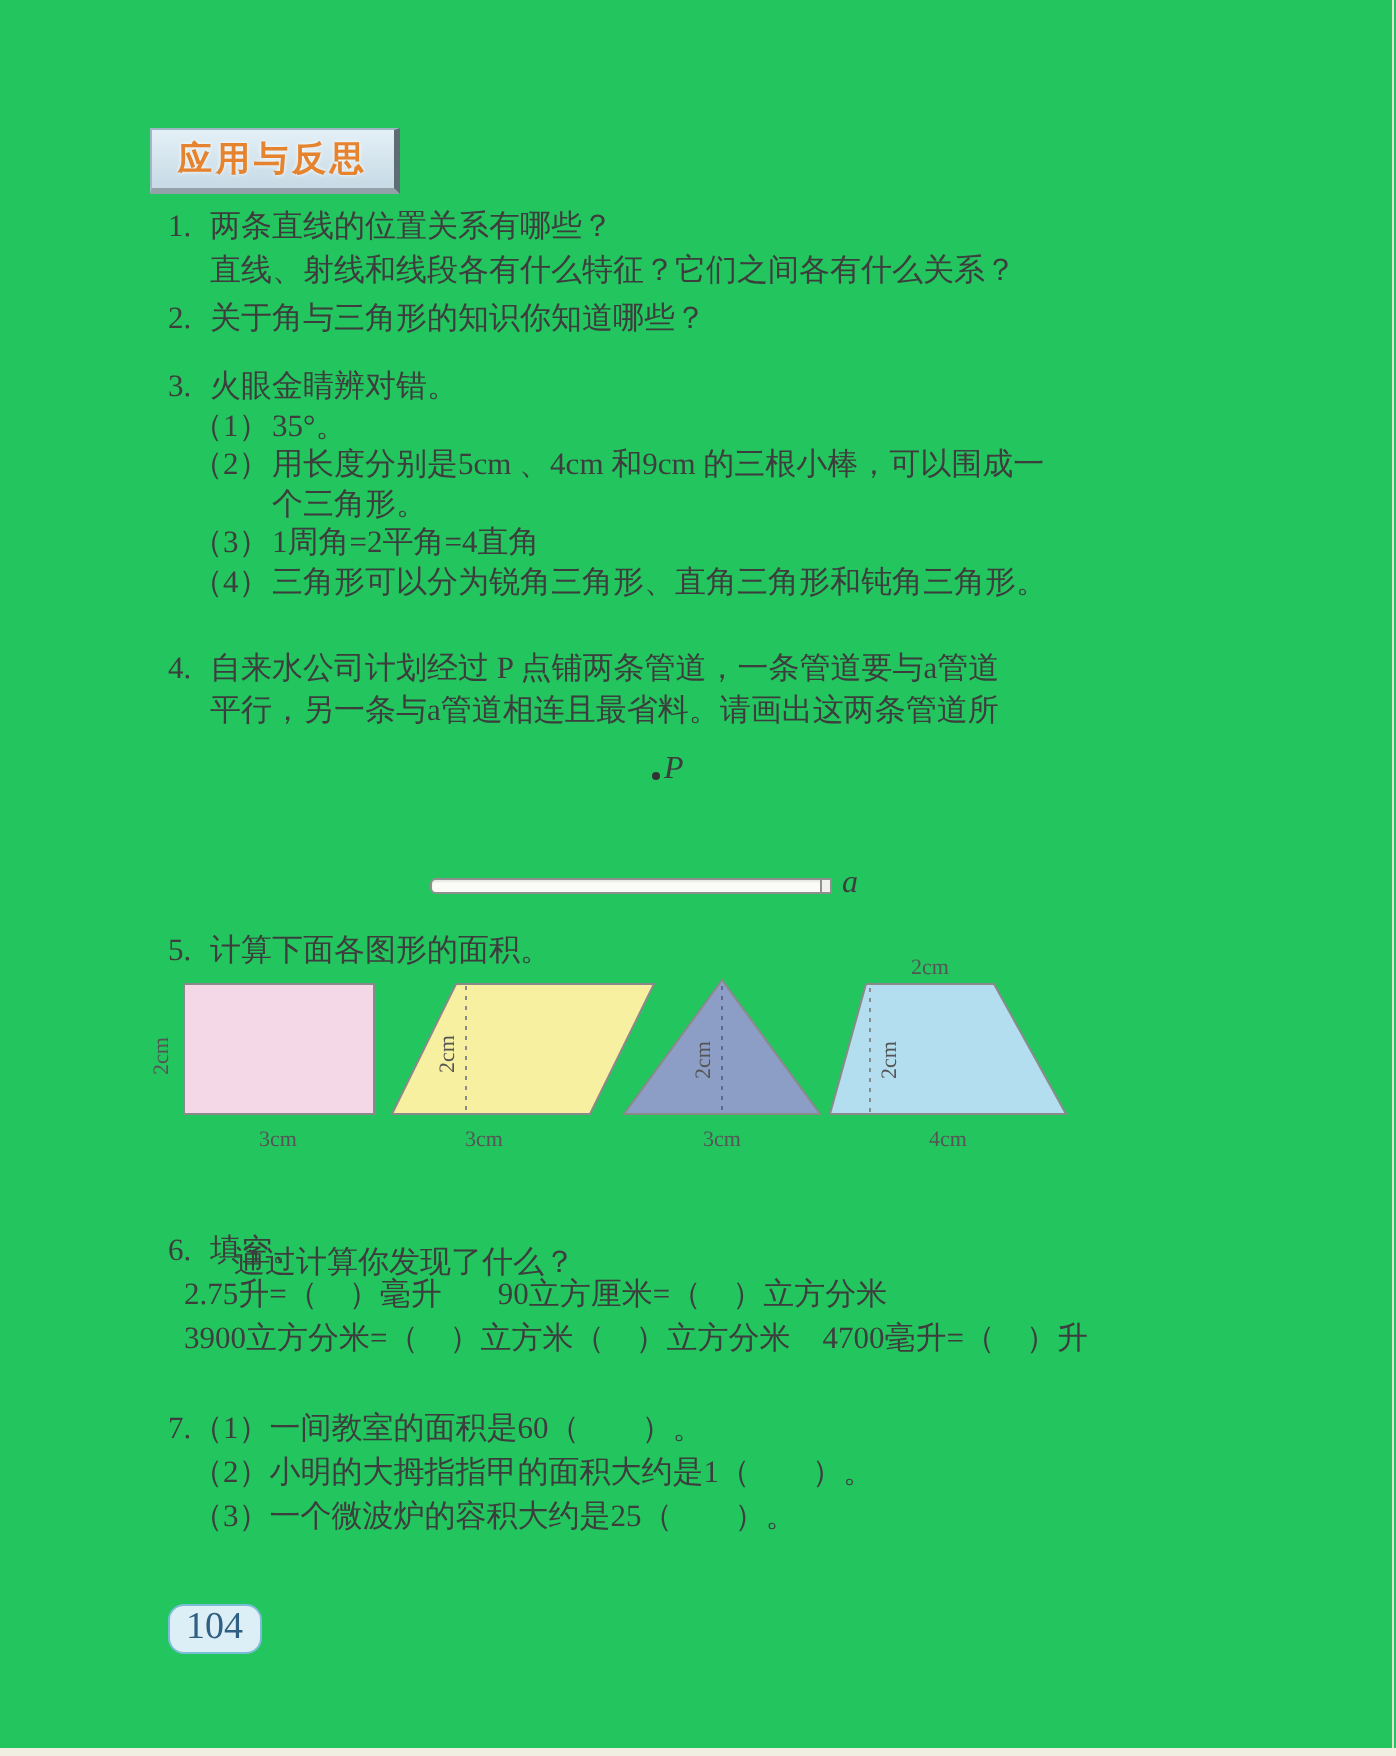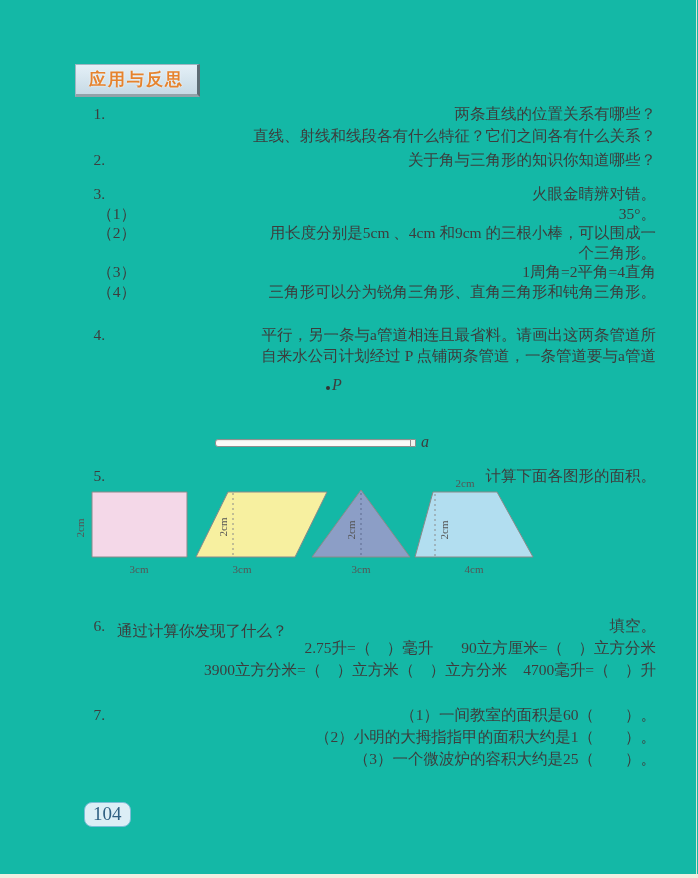--- a/index.html
+++ b/index.html
@@ -1,21 +1,20 @@
 <!DOCTYPE html>
 <html><head>
 <meta charset="utf-8">
 <style>
   html,body { margin:0; padding:0; background:#ffffff; }
   .page {
     position:relative; width:698px; height:878px;
-    background:#14b8a6; overflow:hidden;
+    background:#22c55e; overflow:hidden;
     font-family:"Liberation Serif","DejaVu Serif",serif;
     color:#3d3d3d;
-    text-align:right;
   }
   .edge-right { position:absolute; right:1px; top:0; width:1px; height:100%; background:#e5e2d4; }
   .edge-bottom { position:absolute; bottom:0; left:0; width:100%; height:4px; background:#f0eee0; }
 
   .badge {
     position:absolute; left:75px; top:64px;
     padding:3px 13px;
     background:linear-gradient(#e4f0f7,#c7dae5);
     border:1px solid #9fb7c3;
     border-right:3px solid #5e6d75;
@@ -116,22 +115,22 @@
         <div class="mkb">
           <div>三角形可以分为锐角三角形、直角三角形和钝角三角形。</div>
         </div>
       </div>
     </div>
   </div>
 
   <div class="q" style="top:324px; line-height:21px;">
     <span class="qn">4.</span>
     <div class="qb">
+      <div>自来水公司计划经过 P 点铺两条管道，一条管道要与a管道</div>
       <div>平行，另一条与a管道相连且最省料。请画出这两条管道所</div>
-      <div>自来水公司计划经过 P 点铺两条管道，一条管道要与a管道</div>
     </div>
   </div>
 
   <div class="pointP">
     <span class="pdot"></span>
     <span class="plbl">P</span>
   </div>
   <div class="pipe"></div>
   <span class="albl">a</span>
 

